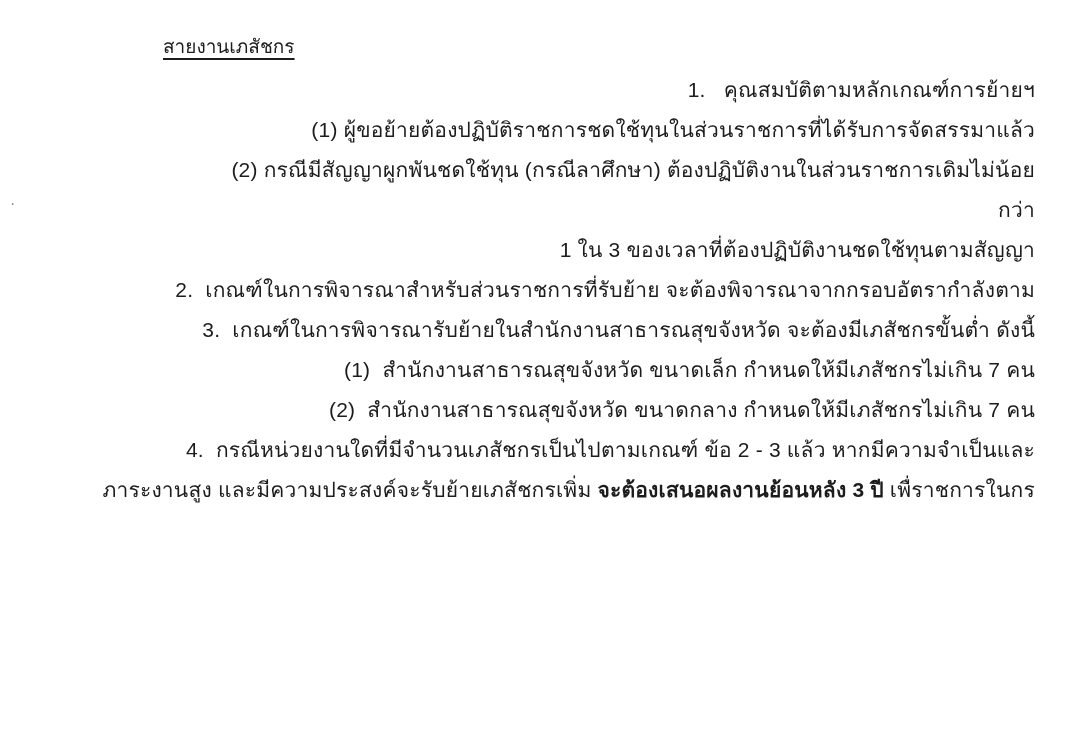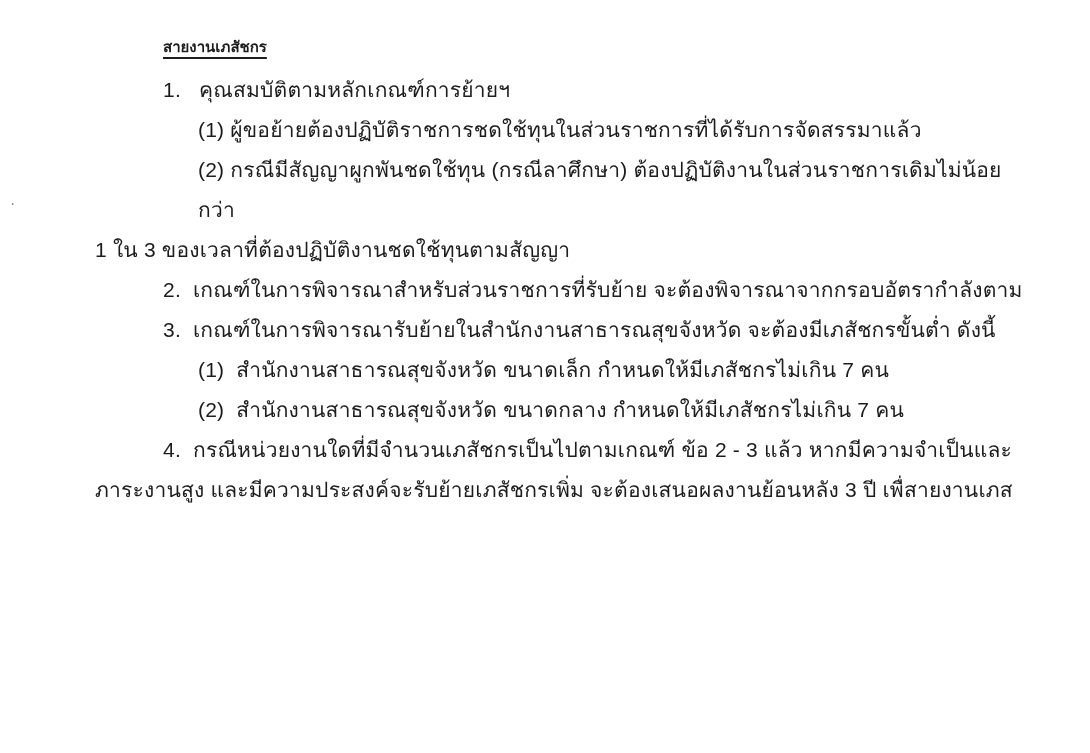--- a/index.html
+++ b/index.html
@@ -16,43 +16,44 @@
   }
   .doc {
     position: relative;
     box-sizing: border-box;
     width: 1090px;
     height: 753px;
     padding: 26px 55px 0 95px;
     background: #ffffff;
   }
   .title {
-    font-size: 15px;
-    font-weight: 700;
+    font-size: 19px;
+    font-weight: 400;
     line-height: 42px;
     margin-left: 68px;
     display: inline-block;
     text-decoration: underline;
     text-underline-offset: 5px;
     text-decoration-thickness: 2px;
   }
   .body-lines {
     margin-top: 2px;
   }
   .line {
     font-size: 21px;
     line-height: 40px;
     white-space: pre-wrap;
     letter-spacing: 0.2px;
+    text-align: right;
   }
   .indent-none { padding-left: 0; }
   .indent-item { padding-left: 68px; }
   .indent-sub  { padding-left: 103px; }
   .seg { font-weight: 400; }
-  .seg.bold { font-weight: 400; }
+  .seg.bold { font-weight: 700; }
   .scan-dot {
     position: absolute;
     left: 10px;
     top: 196px;
     font-size: 16px;
     color: #8a8a8a;
     line-height: 1;
   }
 </style>
 </head>
@@ -66,16 +67,16 @@
   <div class="body-lines">
       <div class="line indent-item"><span class="seg">1.   คุณสมบัติตามหลักเกณฑ์การย้ายฯ</span></div>
       <div class="line indent-sub"><span class="seg">(1) ผู้ขอย้ายต้องปฏิบัติราชการชดใช้ทุนในส่วนราชการที่ได้รับการจัดสรรมาแล้ว</span></div>
       <div class="line indent-sub"><span class="seg">(2) กรณีมีสัญญาผูกพันชดใช้ทุน (กรณีลาศึกษา) ต้องปฏิบัติงานในส่วนราชการเดิมไม่น้อยกว่า</span></div>
       <div class="line indent-none"><span class="seg">1 ใน 3 ของเวลาที่ต้องปฏิบัติงานชดใช้ทุนตามสัญญา</span></div>
       <div class="line indent-item"><span class="seg">2.  เกณฑ์ในการพิจารณาสำหรับส่วนราชการที่รับย้าย จะต้องพิจารณาจากกรอบอัตรากำลังตาม</span></div>
       <div class="line indent-item"><span class="seg">3.  เกณฑ์ในการพิจารณารับย้ายในสำนักงานสาธารณสุขจังหวัด จะต้องมีเภสัชกรขั้นต่ำ ดังนี้</span></div>
       <div class="line indent-sub"><span class="seg">(1)  สำนักงานสาธารณสุขจังหวัด ขนาดเล็ก กำหนดให้มีเภสัชกรไม่เกิน 7 คน</span></div>
       <div class="line indent-sub"><span class="seg">(2)  สำนักงานสาธารณสุขจังหวัด ขนาดกลาง กำหนดให้มีเภสัชกรไม่เกิน 7 คน</span></div>
       <div class="line indent-item"><span class="seg">4.  กรณีหน่วยงานใดที่มีจำนวนเภสัชกรเป็นไปตามเกณฑ์ ข้อ 2 - 3 แล้ว หากมีความจำเป็นและ</span></div>
-      <div class="line indent-none"><span class="seg">ภาระงานสูง และมีความประสงค์จะรับย้ายเภสัชกรเพิ่ม </span><span class="seg bold">จะต้องเสนอผลงานย้อนหลัง 3 ปี</span><span class="seg"> เพื่สายงานเภส</span></div>
+      <div class="line indent-none"><span class="seg">ภาระงานสูง และมีความประสงค์จะรับย้ายเภสัชกรเพิ่ม </span><span class="seg bold">จะต้องเสนอผลงานย้อนหลัง 3 ปี</span><span class="seg"> เพื่ราชการในกร</span></div>
       <div class="line indent-none"></div>
     </div>
 </div>
 
 </body></html>

